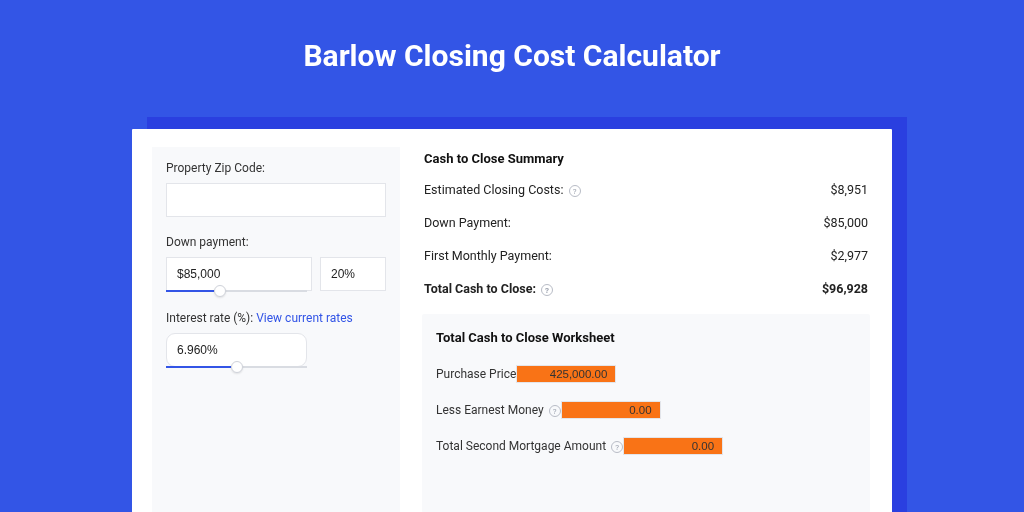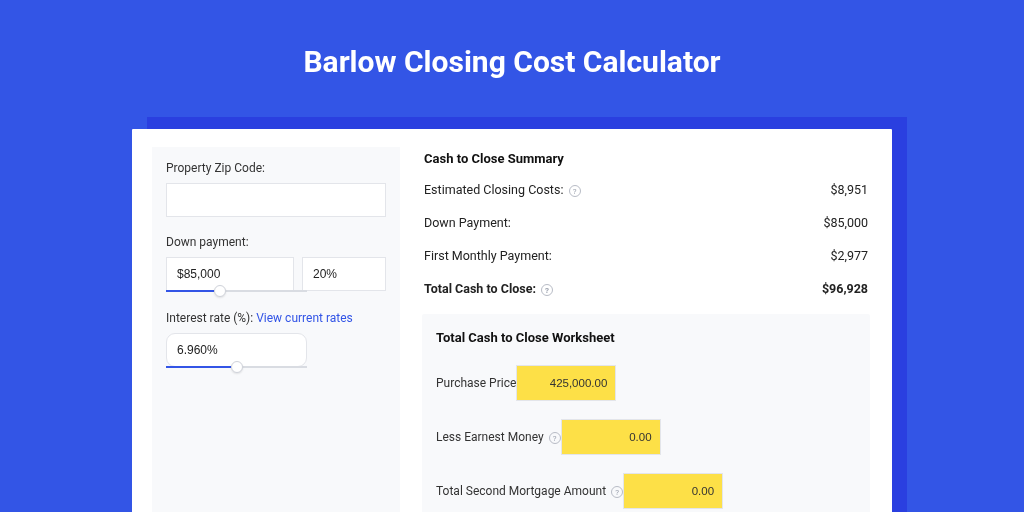--- a/index.html
+++ b/index.html
@@ -7,21 +7,20 @@
   body {
     font-family: -apple-system, BlinkMacSystemFont, "Segoe UI", Roboto, Helvetica, Arial, sans-serif;
     background: #3355e6;
   }
   .page-title {
     text-align: center;
     color: #fff;
     font-size: 30px;
     font-weight: 700;
     padding: 38px 0 24px 0;
-    margin-top: 6px;
   }
   .card-shadow {
     position: absolute;
     left: 147px;
     top: 117px;
     width: 760px;
     height: 500px;
     background: #2a3fe0;
   }
   .card {
@@ -59,21 +58,21 @@
   .field-block { margin-bottom: 18px; position: relative; }
   .slider-track { height: 2px; background: #3355e6; width: 100%; position: relative; top: -1px; }
   .slider-track.partial { background: #d9dce2; }
   .slider-track.partial .fill { position: absolute; left: 0; top: 0; height: 2px; background: #3355e6; }
   .slider-thumb {
     width: 12px; height: 12px; background: #fff; border: 1px solid #d0d3da;
     border-radius: 50%; position: absolute; top: -5px; box-shadow: 0 1px 2px rgba(0,0,0,0.1);
   }
   .dp-row { display: flex; gap: 8px; }
   .dp-amount { flex: 1 1 auto; min-width: 0; }
-  .dp-percent { width: 84px; }
+  .dp-percent { width: 66px; }
   .link { color: #3254e6; text-decoration: none; font-size: 12px; }
   .right-col {
     position: absolute;
     left: 290px; top: 18px; width: 448px;
   }
   .summary-title { font-size: 13px; font-weight: 700; color: #111; margin: 4px 0 16px 2px; }
   .summary-row { display: flex; justify-content: space-between; font-size: 12.5px; color: #222; margin-bottom: 18px; padding: 0 2px; }
   .summary-row.bold span { font-weight: 700; }
   .info-icon {
     display: inline-block; width: 12px; height: 12px; border: 1px solid #b8bcc6; border-radius: 50%;
@@ -81,21 +80,21 @@
   }
   .worksheet {
     background: #f8f9fb;
     margin-top: 8px;
     padding: 16px 14px 40px 14px;
     border-radius: 2px;
   }
   .worksheet-title { font-size: 13px; font-weight: 700; color: #111; margin-bottom: 20px; }
   .wrow { display: flex; justify-content: flex-start; align-items: center; font-size: 12px; color: #333; margin-bottom: 18px; }
   .wval {
-    width: 100px; height: 36px; border: 1px solid #e3e5ea; background: #fde047; text-align: right;
+    width: 100px; height: 18px; border: 1px solid #e3e5ea; background: #f97316; text-align: right;
     padding: 0 8px; font-size: 11.5px; color: #333;
   }
 </style>
 </head>
 <body>
 
 <h1 class="page-title">Barlow Closing Cost Calculator</h1>
 
 <div class="card-shadow"></div>
 

